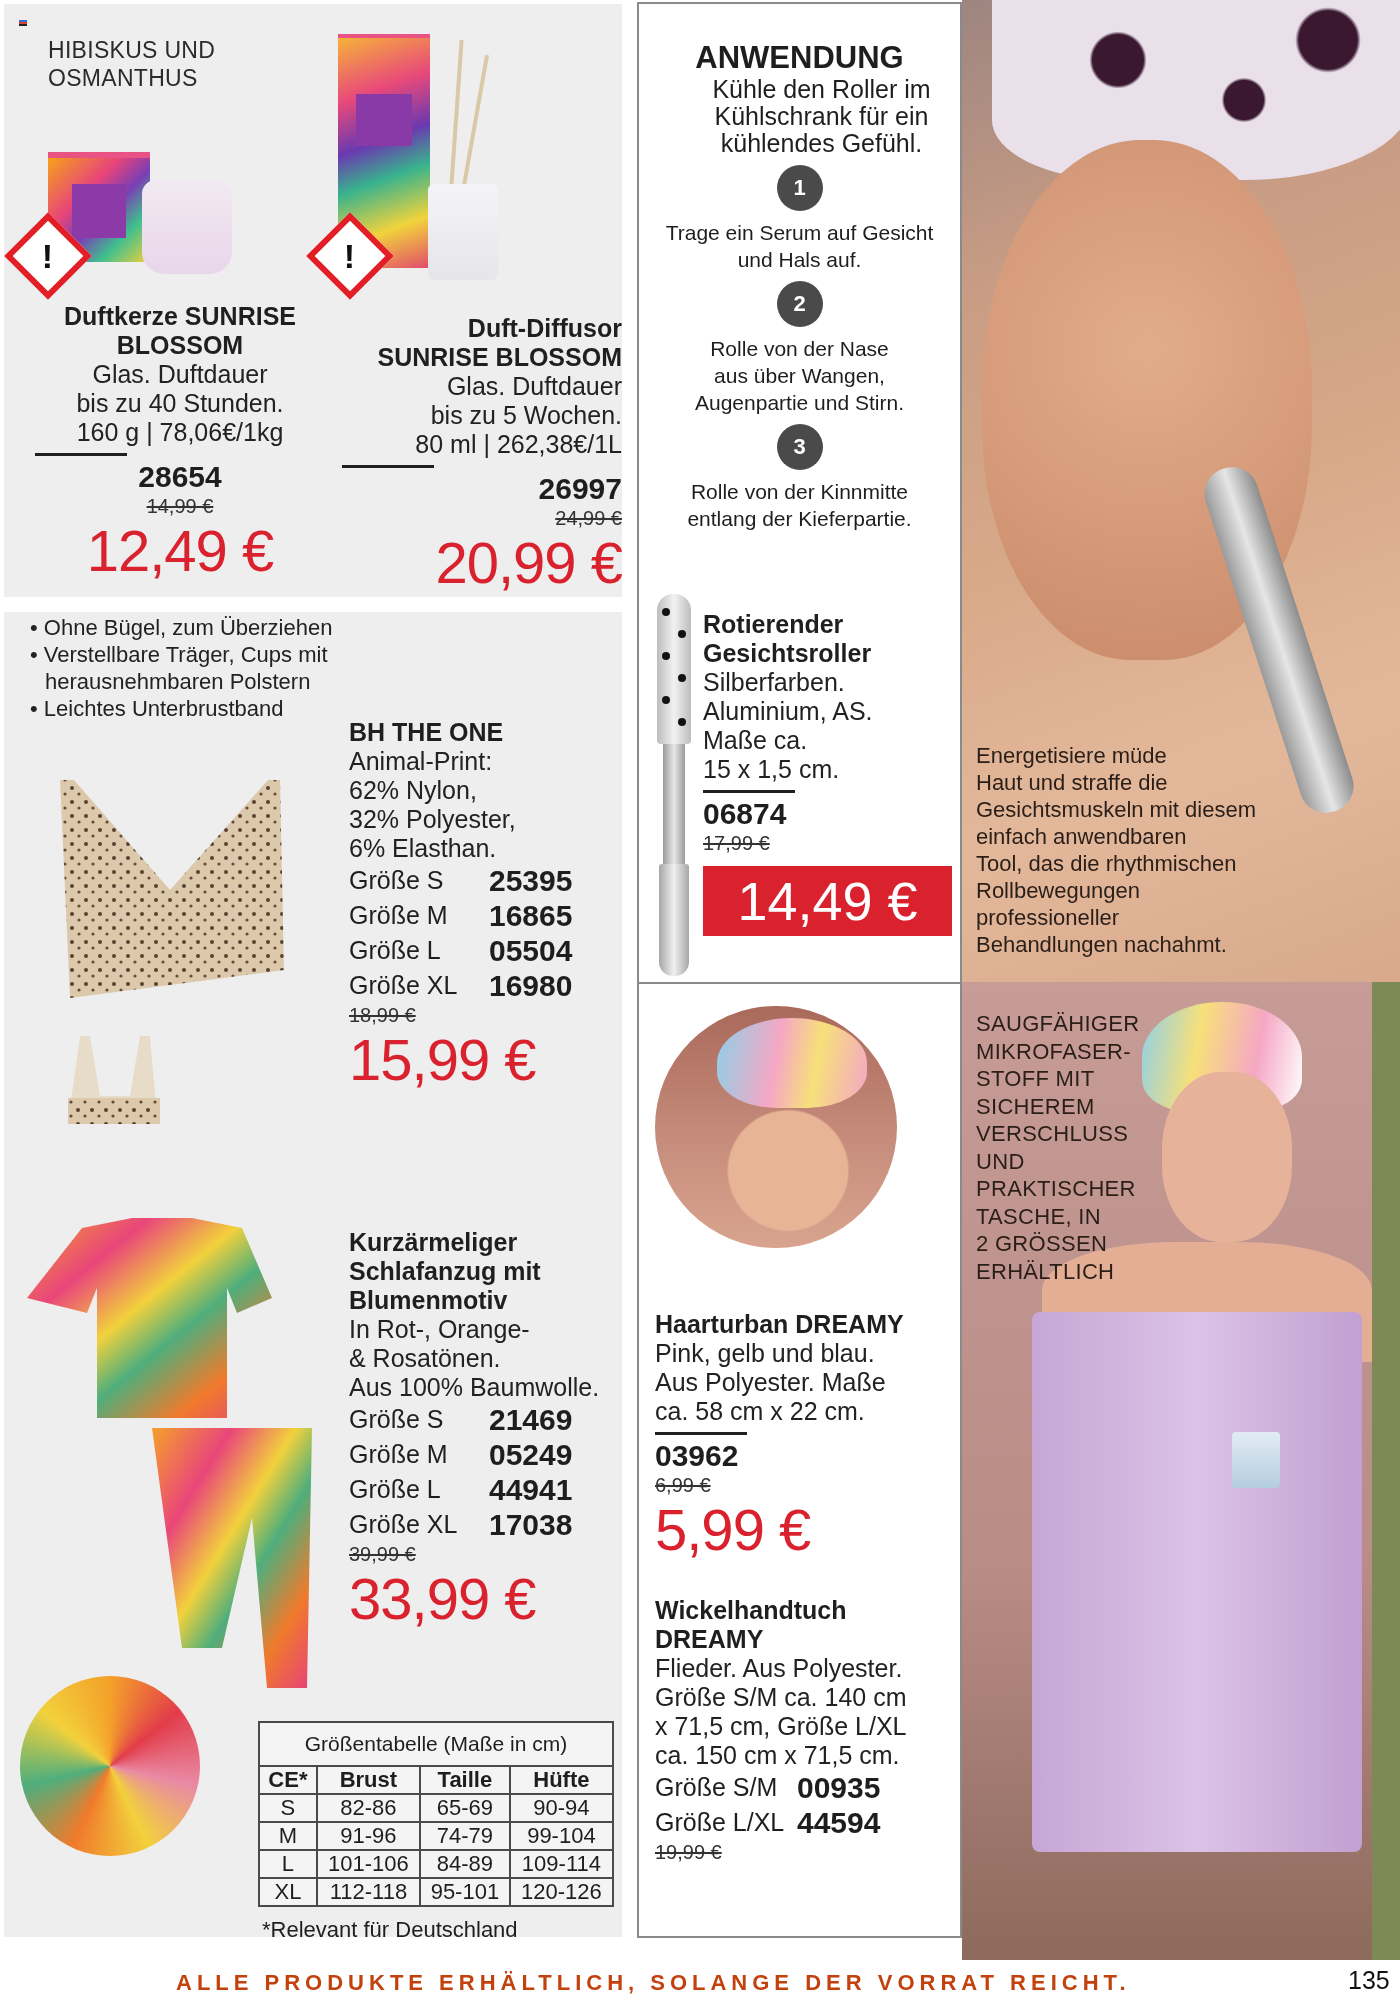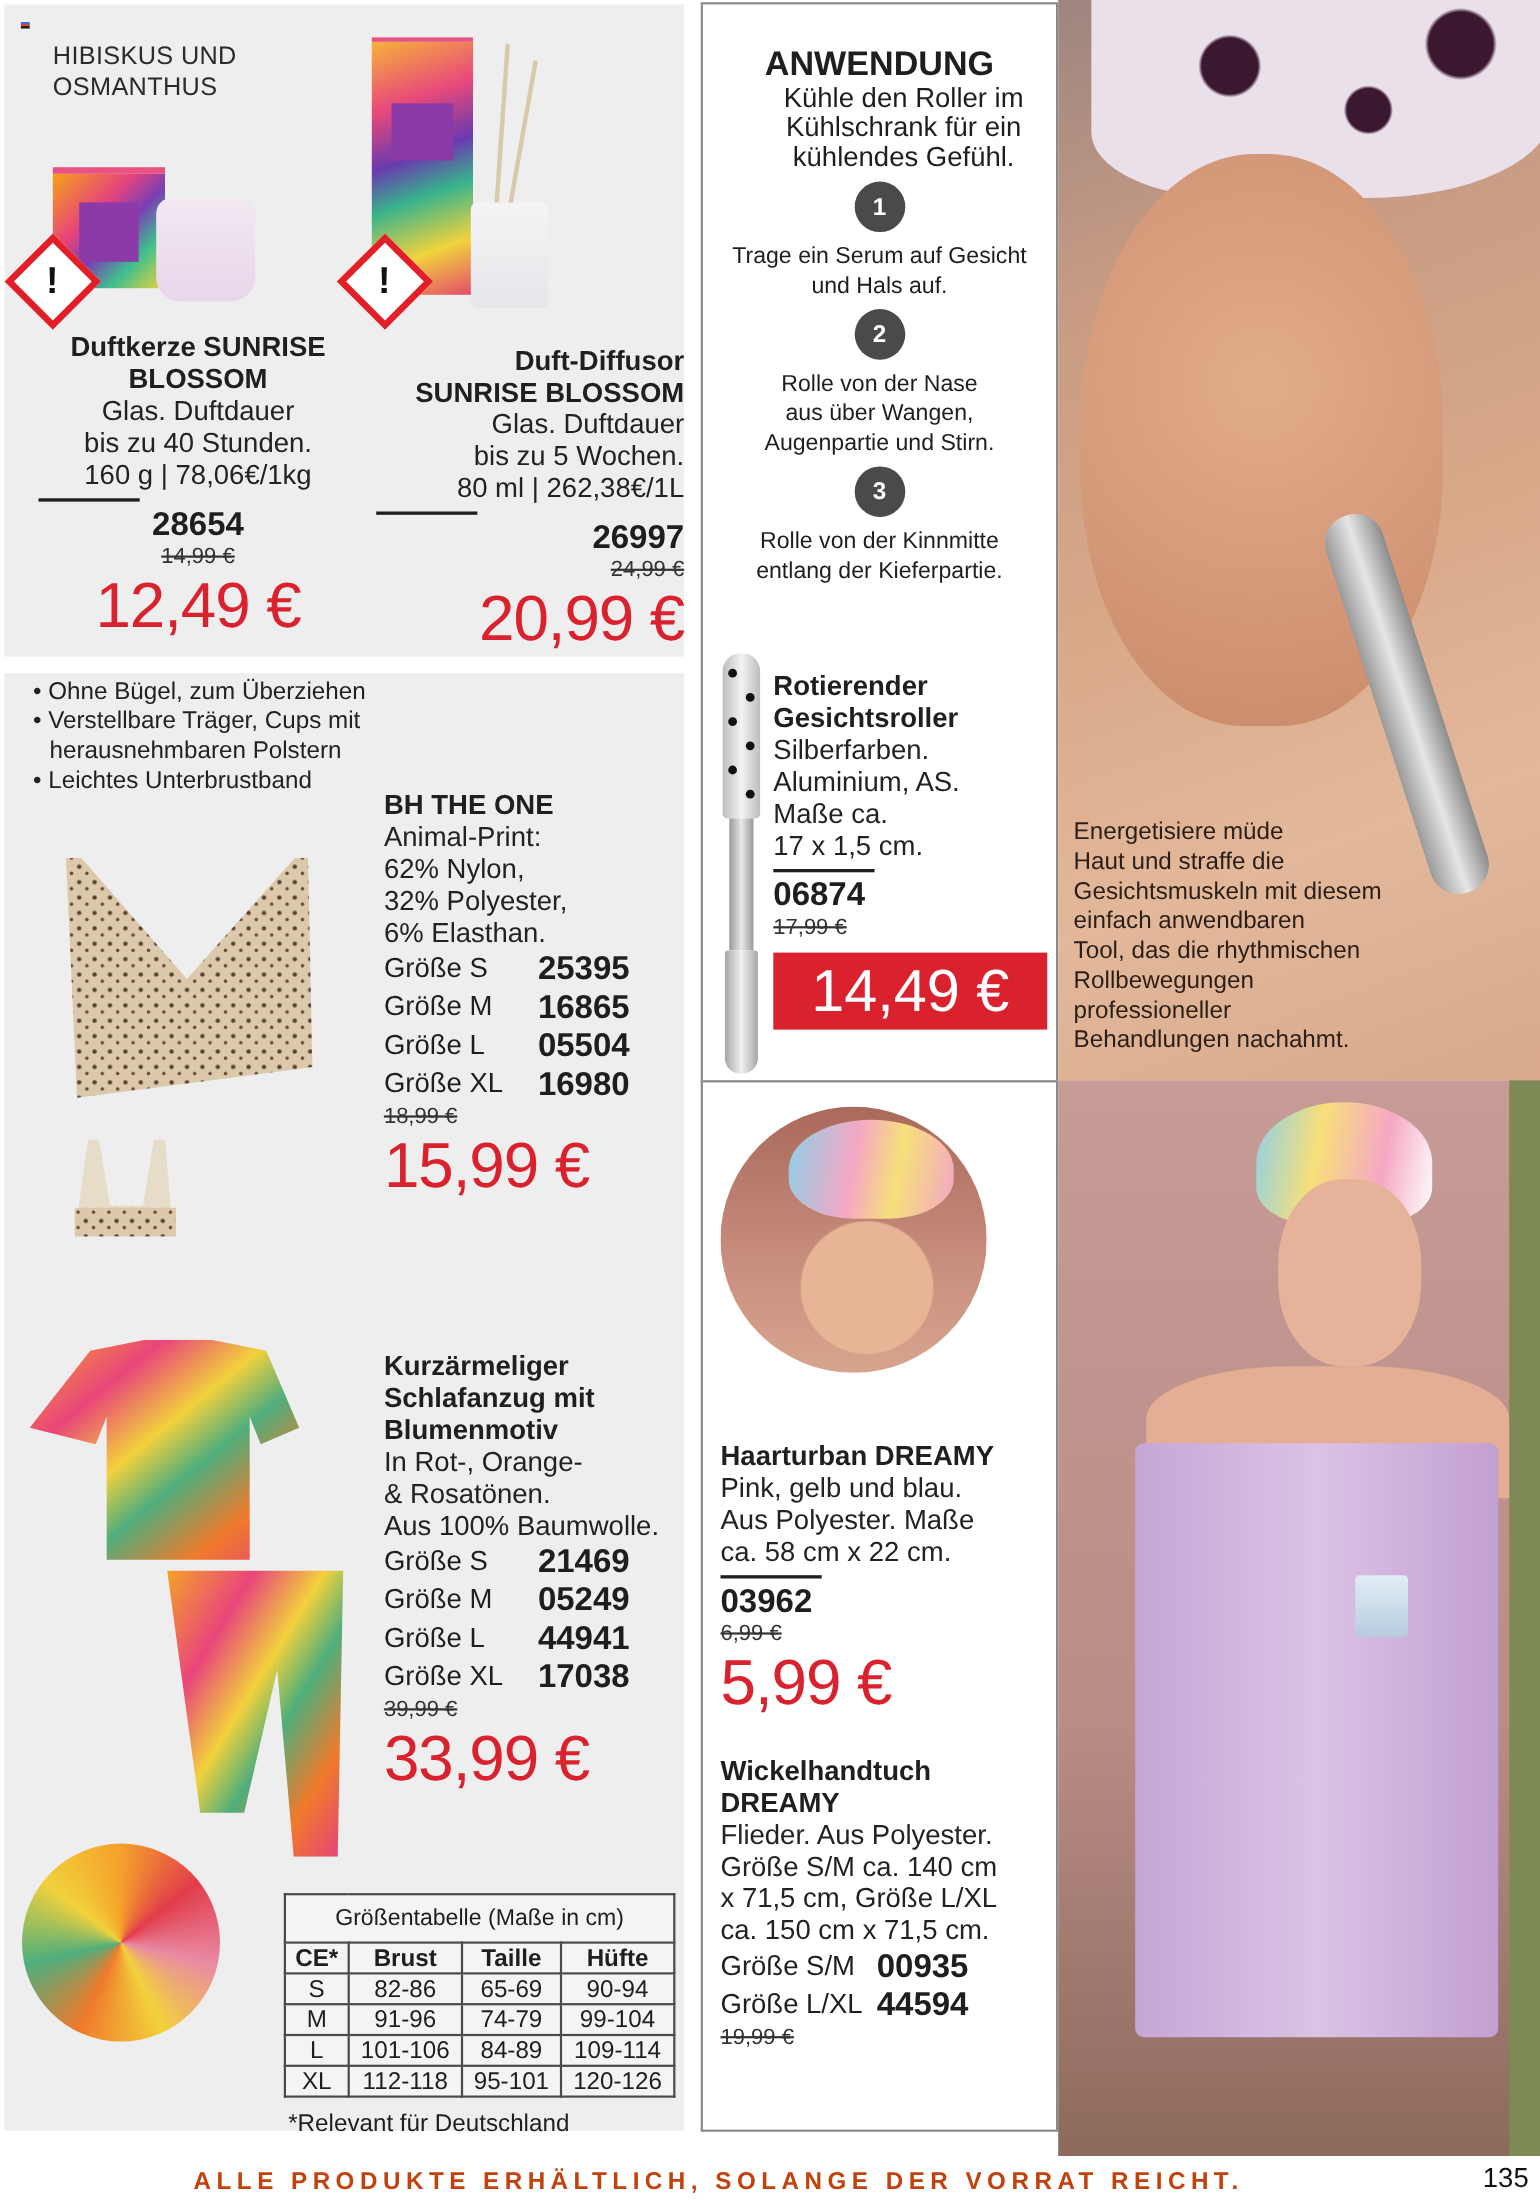--- a/index.html
+++ b/index.html
@@ -241,21 +241,21 @@
     <div class="abs" style="left:14px; top:150px; width:22px; height:120px; background:linear-gradient(90deg,#9a9a9a,#e8e8e8 50%,#9a9a9a);"></div>
     <div class="abs" style="left:10px; top:270px; width:30px; height:112px; border-radius:3px 3px 14px 14px; background:linear-gradient(90deg,#a6a6a6,#f0f0f0 50%,#a6a6a6);"></div>
   </div>
 
   <div class="abs" style="left:64px; top:606px; width:255px;">
     <div class="pname">Rotierender</div>
     <div class="pname">Gesichtsroller</div>
     <div class="pdesc">Silberfarben.</div>
     <div class="pdesc">Aluminium, AS.</div>
     <div class="pdesc">Maße ca.</div>
-    <div class="pdesc">17 x 1,5 cm.</div>
+    <div class="pdesc">15 x 1,5 cm.</div>
     <div class="rule"></div>
     <div class="artnr">06874</div>
     <div class="oldprice">17,99 €</div>
   </div>
   <div class="abs center" style="left:64px; top:862px; width:249px; height:70px; background:#d9222e; color:#fff; font-size:54px; line-height:70px;">14,49 €</div>
 </div>
 
 <div class="abs" style="left:637px; top:982px; width:325px; height:956px; border:2px solid #8a8a8a; background:#fff;">
   <div class="abs" style="left:16px; top:22px; width:242px; height:242px; border-radius:50%; overflow:hidden; background:radial-gradient(circle at 55% 68%, #e7b596 0 28%, transparent 29%), linear-gradient(180deg,#a9695b,#c98f7e 60%,#d8a48e);">
     <div class="abs" style="left:62px; top:12px; width:150px; height:90px; border-radius:50% 50% 40% 40%; background:linear-gradient(100deg,#8ed0e8,#f5a7c4 40%,#f7e07a 65%,#f3a6c6);"></div>
@@ -305,16 +305,28 @@
   </div>
 </div>
 
 <div class="abs photo" style="left:962px; top:982px; width:438px; height:978px; background:linear-gradient(180deg,#c79c96 0%,#b98c86 60%,#8d6a5c 100%);">
   <div class="abs" style="left:410px; top:0; width:28px; height:978px; background:#7d8a55;"></div>
   <div class="abs" style="left:180px; top:20px; width:160px; height:110px; border-radius:50% 50% 30% 30%; background:linear-gradient(100deg,#8ed0e8,#f7e07a 35%,#f5a7c4 70%,#fff);"></div>
   <div class="abs" style="left:200px; top:90px; width:130px; height:170px; border-radius:45%; background:#e6b299;"></div>
   <div class="abs" style="left:80px; top:260px; width:330px; height:120px; border-radius:40% 40% 0 0; background:#e3ae94;"></div>
   <div class="abs" style="left:70px; top:330px; width:330px; height:540px; border-radius:8px; background:linear-gradient(90deg,#c6a6d6,#dcc2e6 50%,#c2a0d2);"></div>
   <div class="abs" style="left:270px; top:450px; width:48px; height:56px; border-radius:4px; background:linear-gradient(#e2ecf5,#b5cde0);"></div>
+  <div class="abs" style="left:14px; top:28px; font-size:22px; line-height:27.5px; color:#2a1e18; letter-spacing:0.3px;">
+    <div>SAUGFÄHIGER</div>
+    <div>MIKROFASER-</div>
+    <div>STOFF MIT</div>
+    <div>SICHEREM</div>
+    <div>VERSCHLUSS</div>
+    <div>UND</div>
+    <div>PRAKTISCHER</div>
+    <div>TASCHE, IN</div>
+    <div>2 GRÖSSEN</div>
+    <div>ERHÄLTLICH</div>
+  </div>
 </div>
 
 <div class="abs" style="left:176px; top:1970px; font-weight:bold; font-size:22px; letter-spacing:5px; color:#c2410c;">ALLE PRODUKTE ERHÄLTLICH, SOLANGE DER VORRAT REICHT.</div>
 <div class="abs" style="left:1348px; top:1966px; font-size:25px; color:#111;">135</div>
 
 </body></html>

